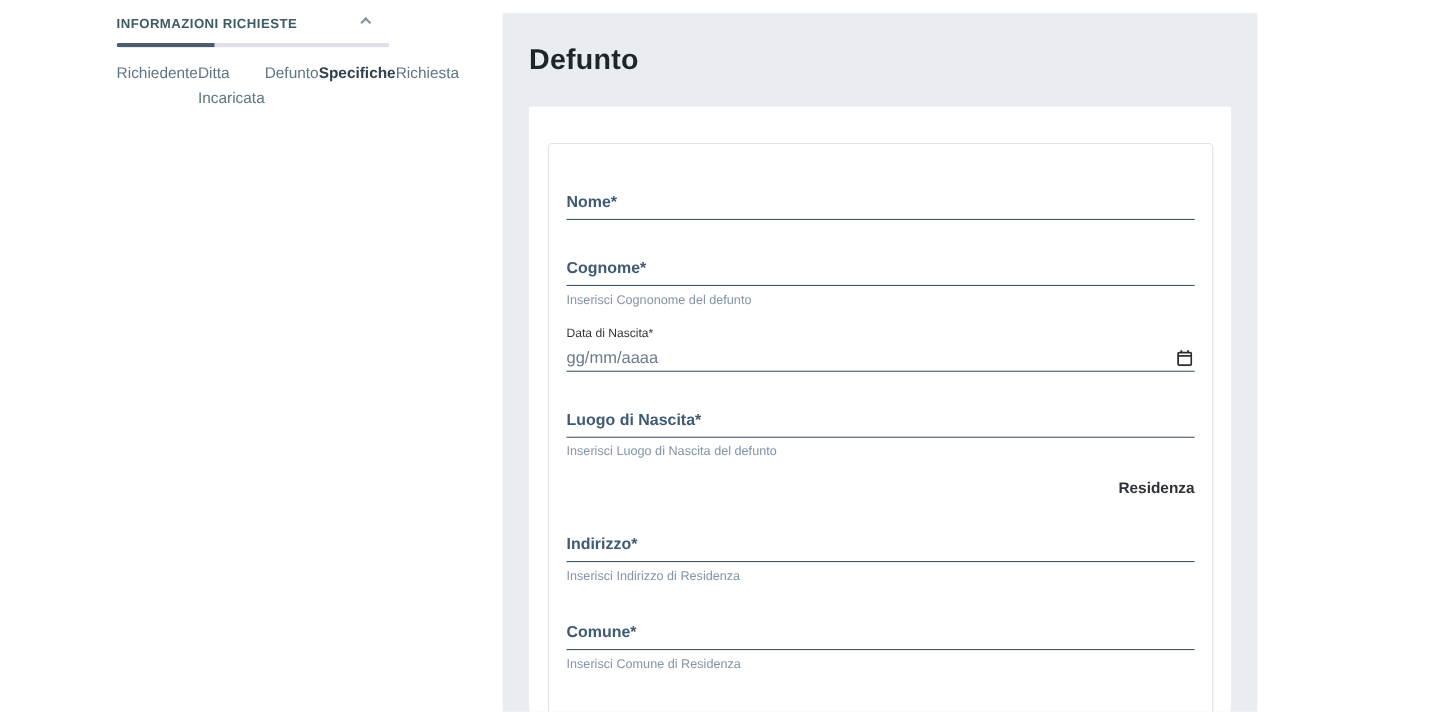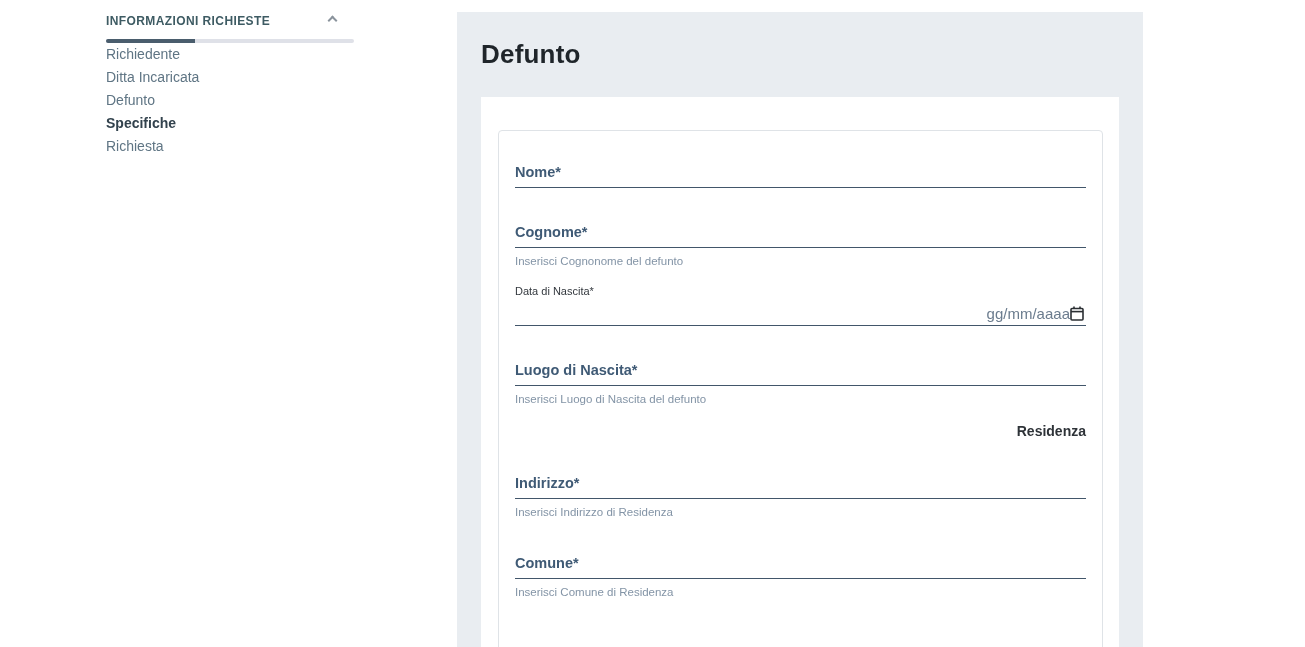--- a/index.html
+++ b/index.html
@@ -10,47 +10,47 @@
   .sidebar { position:absolute; left:106px; top:10px; width:248px; }
   .acc-header { display:flex; justify-content:space-between; align-items:flex-start;
                 cursor:pointer; padding:4px 18px 0 0; }
   .acc-title { font-size:12px; font-weight:bold; letter-spacing:.4px;
                color:#3e5b63; text-transform:uppercase; }
   .chev { width:7px; height:7px; border-left:2px solid #8a939c; border-top:2px solid #8a939c;
           transform:rotate(45deg); margin-top:3px; }
   .progress { margin-top:11px; height:4px; background:#dfe1e8; border-radius:2px;
               overflow:hidden; }
   .progress-fill { height:100%; background:#4a5d6d; }
-  .nav { display:flex; flex-direction:column; }
+  .nav { margin-top:12px; display:flex; flex-direction:row; }
   .nav-item { font-size:14px; line-height:23px; color:#5f7584; text-decoration:none;
               cursor:pointer; }
   .nav-item.active { font-weight:bold; color:#32424d; }
 
   
   .panel { position:absolute; left:457px; top:12px; width:686px; height:635px;
            background:#e9edf1; }
   .page-title { font-size:26px; font-weight:bold; color:#1f252a;
                 margin:27px 0 0 24px; letter-spacing:.2px; }
   .card { position:absolute; left:24px; top:85px; width:638px; height:550px;
           background:#ffffff; overflow:hidden; }
   .group { margin:33px 16px 0 17px; border:1px solid #dfe3e7; border-radius:4px;
            padding:33px 16px 40px 16px; height:600px; }
 
-  .field { margin-bottom:36px; }
+  .field { margin-bottom:36px;margin-top:12px; }
   .field.tight { margin-bottom:17px; }
   .flabel { display:block; font-size:14.5px; font-weight:bold; color:#3f5a75;
             line-height:16px; }
   .finput { display:block; width:100%; height:8px; border:none; outline:none;
             border-bottom:1.5px solid #42566a; background:transparent;
             font-size:14px; color:#2e3338; border-radius:0; }
   .helper { margin-top:7px; font-size:11.5px; color:#8394a6; line-height:13px; }
 
   .flabel-sm { display:block; font-size:11px; color:#33383e; line-height:13px;
                margin-bottom:3px; font-weight:normal; }
-  .date-row { display:flex; justify-content:flex-end; align-items:center;
+  .date-row { display:flex; justify-content:space-between; align-items:center;
               height:25px; border-bottom:1.5px solid #42566a; cursor:text; }
   .date-ph { font-size:15px; color:#6b7c8e; }
   .cal-icon { width:14px; height:15px; margin-right:2px; }
 
   .section-title { font-size:14px; color:#2e3338; font-weight:bold;
                    margin:-9px 0 36px -6px; line-height:15px;text-align:right; }
 </style>
 </head>
 <body>
 

